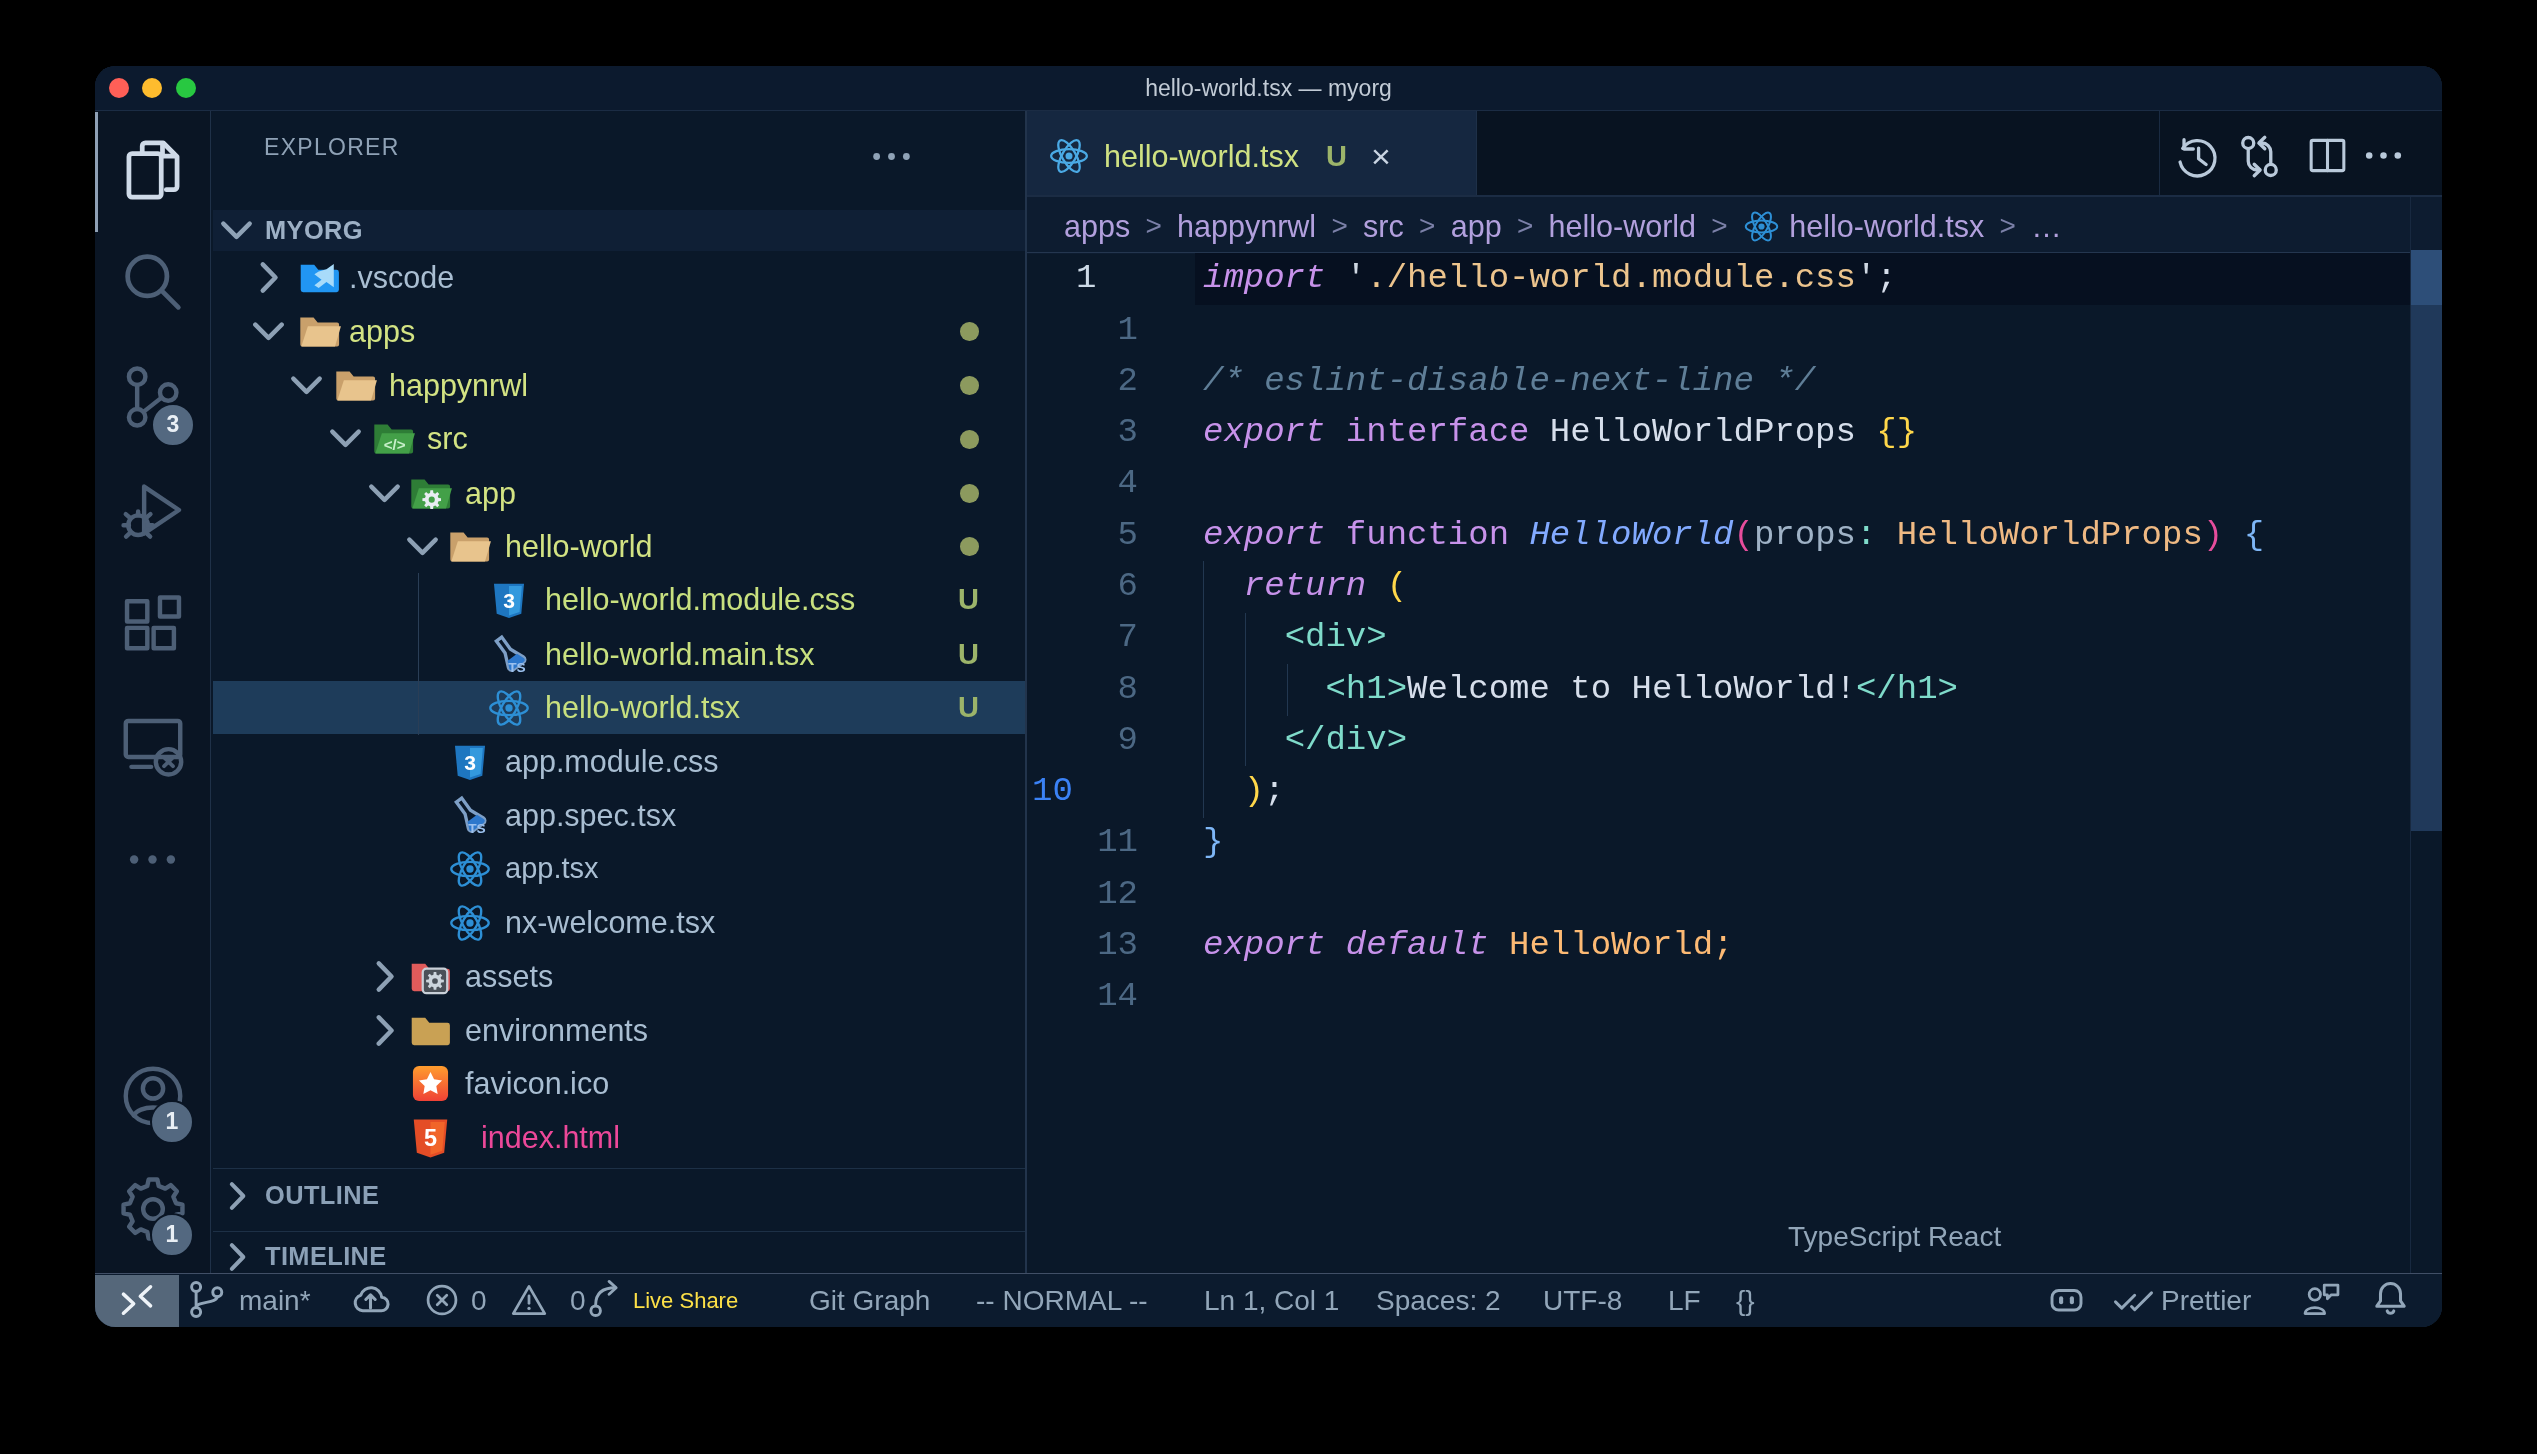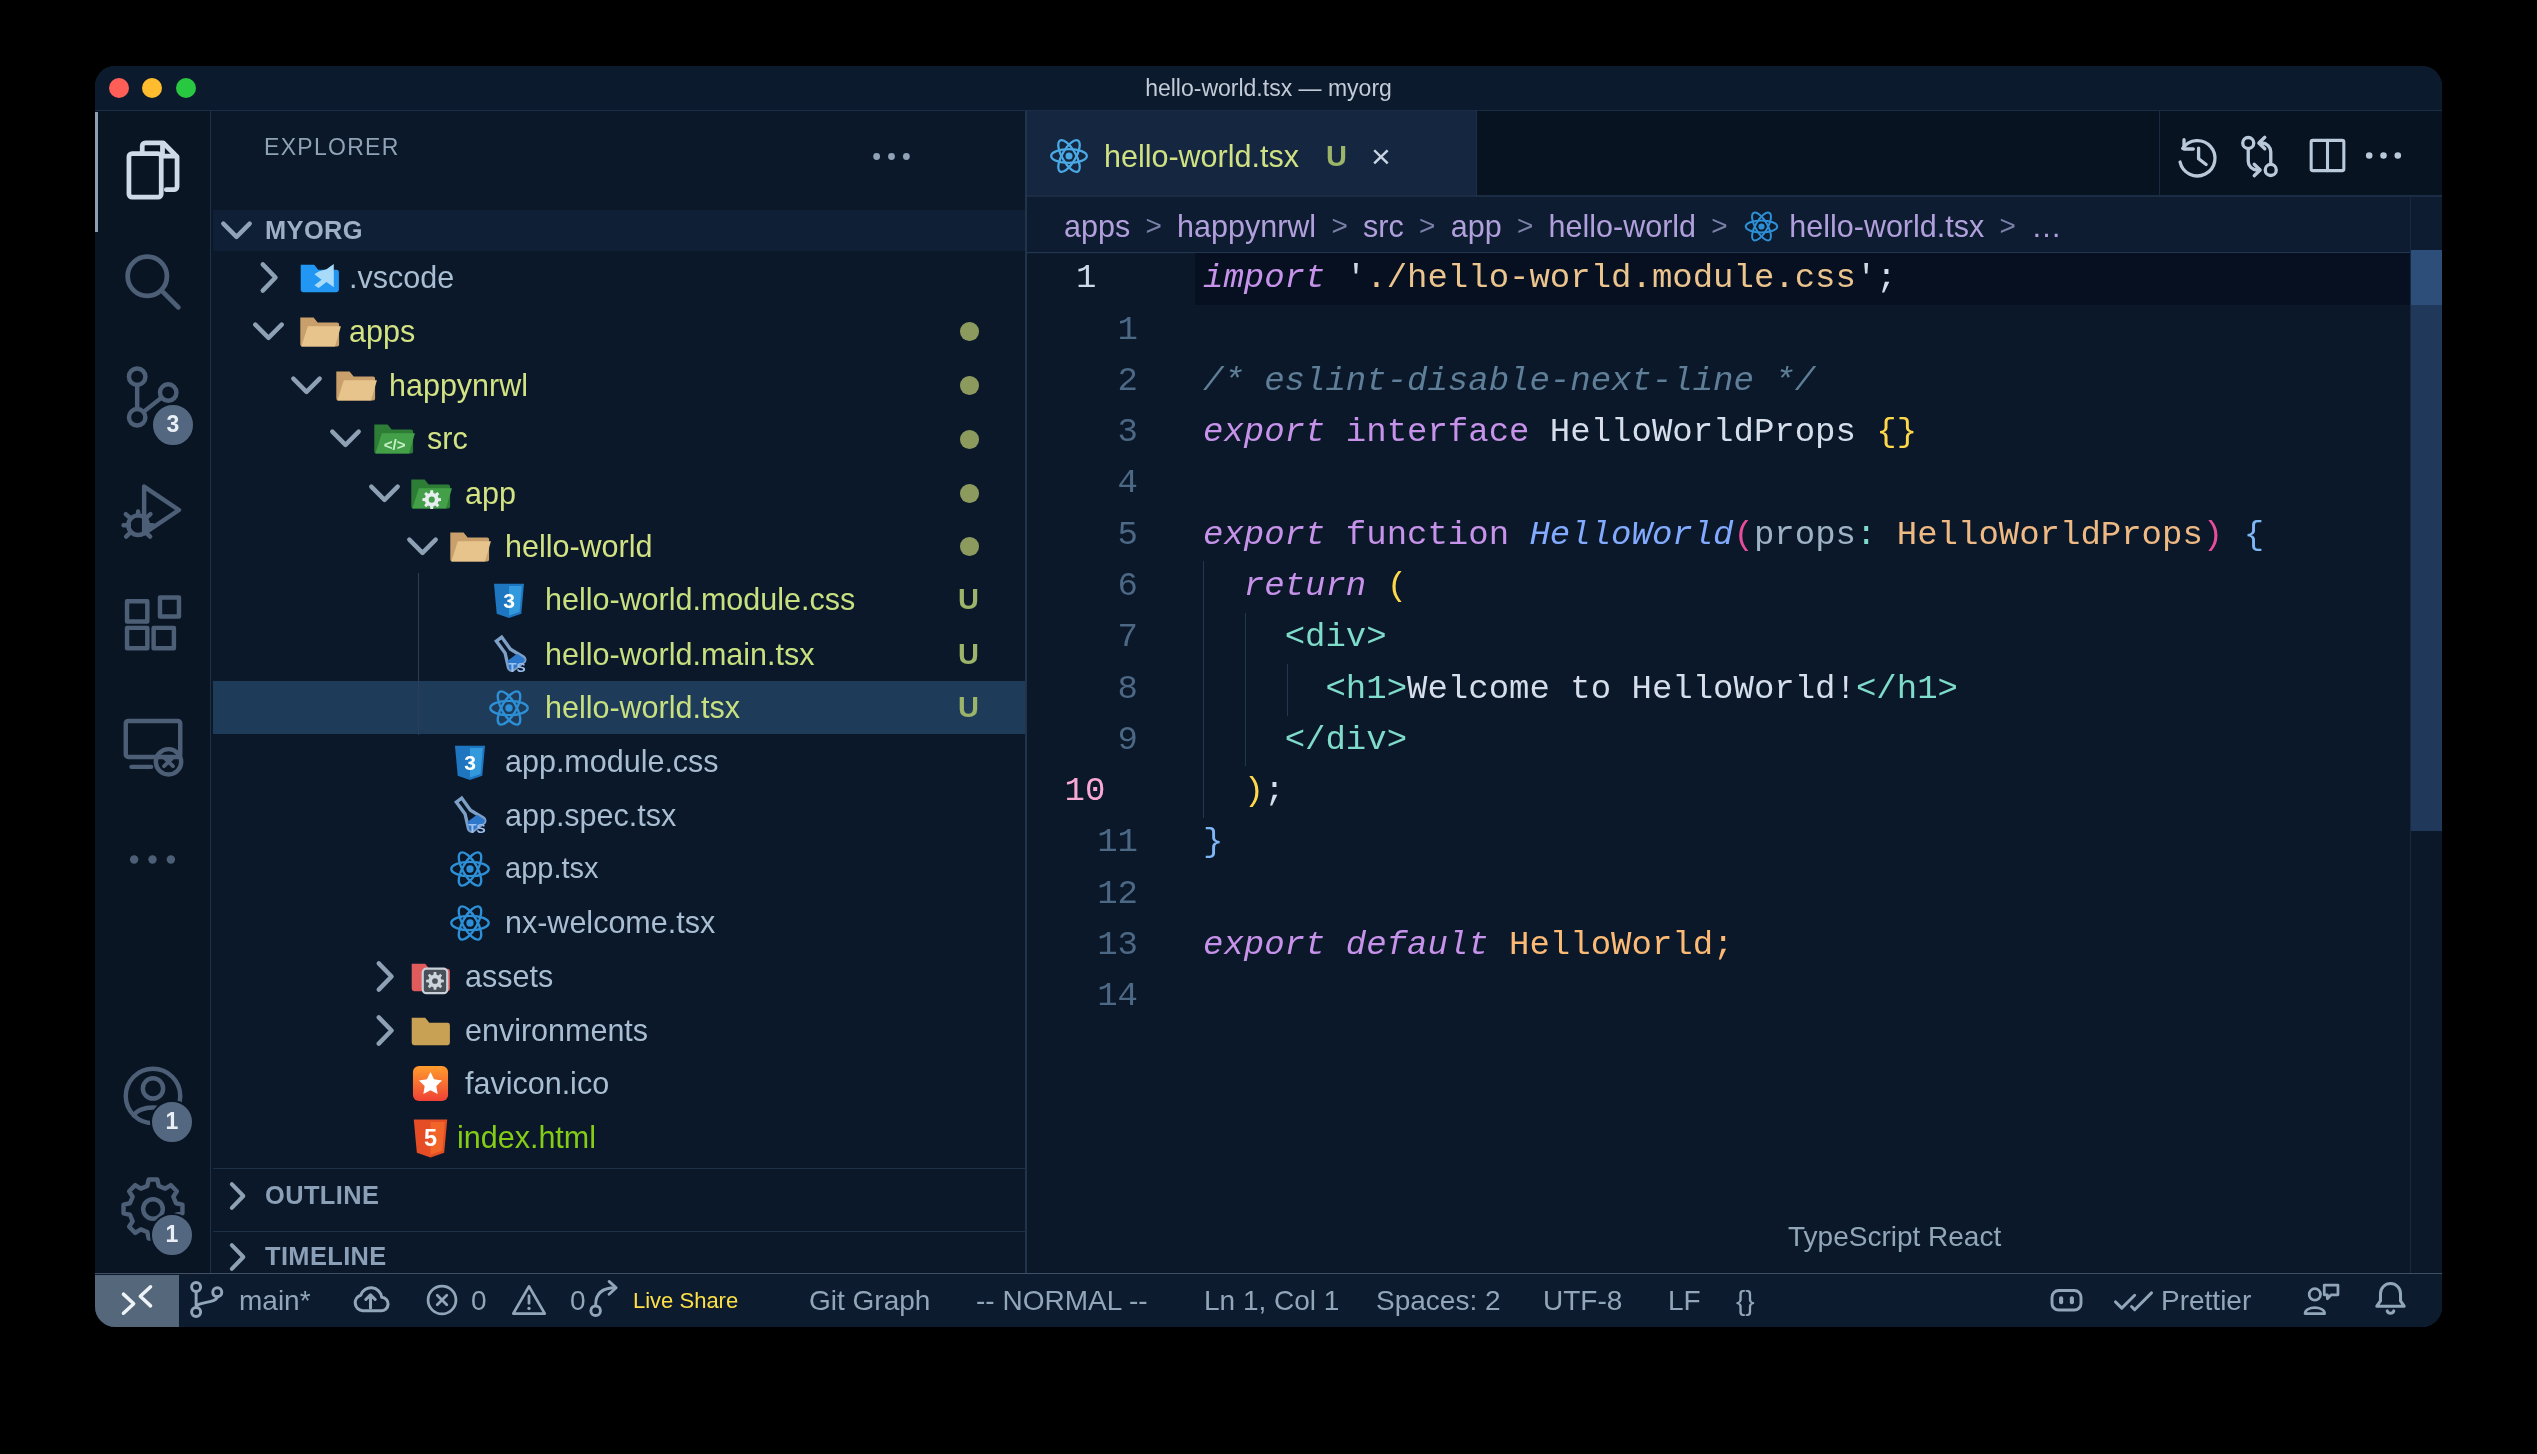--- a/index.html
+++ b/index.html
@@ -206,21 +206,21 @@
       </defs>
       <rect x="3.4" y="3.4" width="17.2" height="17.2" rx="3" fill="url(#favg)"></rect>
       <path d="M12 6.4 l1.75 3.55 3.9 0.55 -2.8 2.75 0.65 3.9 -3.5 -1.85 -3.5 1.85 0.65 -3.9 -2.8 -2.75 3.9 -0.55z" fill="#fff"></path>
     </svg>
     <div class="a" style="left:370px;top:998px;height:39px;line-height:39px;font-size:30.5px;color:#a9bed2">favicon.ico</div>
     <svg style="position:absolute;left:311px;top:1047px" width="49" height="49" viewBox="0 0 24 24" fill="none">
       <path d="M3.8 3.2 h16.4 l-1.5 16.3 -6.7 2.3 -6.7 -2.3z" fill="#e44d26"></path>
       <path d="M12 4.4 h7 l-1.25 14.1 -5.75 2z" fill="#f16529"></path>
       <text x="12" y="16.4" font-size="11.5" font-weight="bold" fill="#fff" text-anchor="middle" font-family="Liberation Sans">5</text>
     </svg>
-    <div class="a" style="left:362px;top:1052px;height:39px;line-height:39px;font-size:30.5px;color:#84cc16">index.html</div>
+    <div class="a" style="left:386px;top:1052px;height:39px;line-height:39px;font-size:30.5px;color:#ec4899">index.html</div>
     <div class="a" style="left:323px;top:507px;width:1.3px;height:162px;background:#2a3e56"></div>
     <div class="a" style="left:118px;top:1102px;width:812px;height:1.3px;background:#1d3046"></div>
     <svg style="position:absolute;left:119px;top:1107px" width="46" height="46" viewBox="0 0 24 24" fill="none">
       <path d="M9.3 5.8 L15.3 12 L9.3 18.2" stroke="#8da0b4" stroke-width="2.1" stroke-linecap="round" stroke-linejoin="round" fill="none"></path>
     </svg>
     <div class="a" style="left:170px;top:1110px;height:39px;line-height:39px;font-size:25.4px;font-weight:bold;letter-spacing:0.4px;color:#8ba0b6">OUTLINE</div>
     <div class="a" style="left:118px;top:1165px;width:812px;height:1.3px;background:#1d3046"></div>
     <svg style="position:absolute;left:119px;top:1168px" width="46" height="46" viewBox="0 0 24 24" fill="none">
       <path d="M9.3 5.8 L15.3 12 L9.3 18.2" stroke="#8da0b4" stroke-width="2.1" stroke-linecap="round" stroke-linejoin="round" fill="none"></path>
     </svg>
@@ -297,21 +297,21 @@
     <div class="a mono" style="left:937px;top:444px;width:106px;height:51px;line-height:51px;font-size:34px;color:#4c6884;text-align:right">5</div>
     <div class="a mono" style="left:1108px;top:444px;height:51px;line-height:51px;font-size:34px;color:#d6deeb"><span style="color:#c792ea;font-style:italic">export</span><span style="color:#d6deeb"> </span><span style="color:#c792ea">function</span><span style="color:#d6deeb"> </span><span style="color:#82aaff;font-style:italic">HelloWorld</span><span style="color:#e64d9c">(</span><span style="color:#9fb2c6">props</span><span style="color:#7fdbca">:</span><span style="color:#d6deeb"> </span><span style="color:#efb983">HelloWorldProps</span><span style="color:#e64d9c">)</span><span style="color:#d6deeb"> </span><span style="color:#7eb6f6">{</span></div>
     <div class="a mono" style="left:937px;top:495px;width:106px;height:51px;line-height:51px;font-size:34px;color:#4c6884;text-align:right">6</div>
     <div class="a mono" style="left:1108px;top:495px;height:51px;line-height:51px;font-size:34px;color:#d6deeb"><span style="color:#d6deeb">  </span><span style="color:#c792ea;font-style:italic">return</span><span style="color:#d6deeb"> </span><span style="color:#ffd74a">(</span></div>
     <div class="a mono" style="left:937px;top:546px;width:106px;height:51px;line-height:51px;font-size:34px;color:#4c6884;text-align:right">7</div>
     <div class="a mono" style="left:1108px;top:546px;height:51px;line-height:51px;font-size:34px;color:#d6deeb"><span style="color:#d6deeb">    </span><span style="color:#7fdbca">&lt;div&gt;</span></div>
     <div class="a mono" style="left:937px;top:598px;width:106px;height:51px;line-height:51px;font-size:34px;color:#4c6884;text-align:right">8</div>
     <div class="a mono" style="left:1108px;top:598px;height:51px;line-height:51px;font-size:34px;color:#d6deeb"><span style="color:#d6deeb">      </span><span style="color:#7fdbca">&lt;h1&gt;</span><span style="color:#d6deeb">Welcome to HelloWorld!</span><span style="color:#7fdbca">&lt;/h1&gt;</span></div>
     <div class="a mono" style="left:937px;top:649px;width:106px;height:51px;line-height:51px;font-size:34px;color:#4c6884;text-align:right">9</div>
     <div class="a mono" style="left:1108px;top:649px;height:51px;line-height:51px;font-size:34px;color:#d6deeb"><span style="color:#d6deeb">    </span><span style="color:#7fdbca">&lt;/div&gt;</span></div>
-    <div class="a mono" style="left:937px;top:700px;width:106px;height:51px;line-height:51px;font-size:34px;color:#f9a8d4;text-align:center">10</div>
+    <div class="a mono" style="left:937px;top:700px;width:106px;height:51px;line-height:51px;font-size:34px;color:#3b82f6;text-align:left">10</div>
     <div class="a mono" style="left:1108px;top:700px;height:51px;line-height:51px;font-size:34px;color:#d6deeb"><span style="color:#d6deeb">  </span><span style="color:#ffd74a">)</span><span style="color:#d6deeb">;</span></div>
     <div class="a mono" style="left:937px;top:751px;width:106px;height:51px;line-height:51px;font-size:34px;color:#4c6884;text-align:right">11</div>
     <div class="a mono" style="left:1108px;top:751px;height:51px;line-height:51px;font-size:34px;color:#d6deeb"><span style="color:#7eb6f6">}</span></div>
     <div class="a mono" style="left:937px;top:803px;width:106px;height:51px;line-height:51px;font-size:34px;color:#4c6884;text-align:right">12</div>
     <div class="a mono" style="left:937px;top:854px;width:106px;height:51px;line-height:51px;font-size:34px;color:#4c6884;text-align:right">13</div>
     <div class="a mono" style="left:1108px;top:854px;height:51px;line-height:51px;font-size:34px;color:#d6deeb"><span style="color:#c792ea;font-style:italic">export</span><span style="color:#d6deeb"> </span><span style="color:#c792ea;font-style:italic">default</span><span style="color:#fdba74"> HelloWorld;</span></div>
     <div class="a mono" style="left:937px;top:905px;width:106px;height:51px;line-height:51px;font-size:34px;color:#4c6884;text-align:right">14</div>
     <div class="a" style="left:1108px;top:495px;width:1.3px;height:257px;background:#223750"></div>
     <div class="a" style="left:1150px;top:547px;width:1.3px;height:153px;background:#223750"></div>
     <div class="a" style="left:1192px;top:598px;width:1.3px;height:52px;background:#223750"></div>

